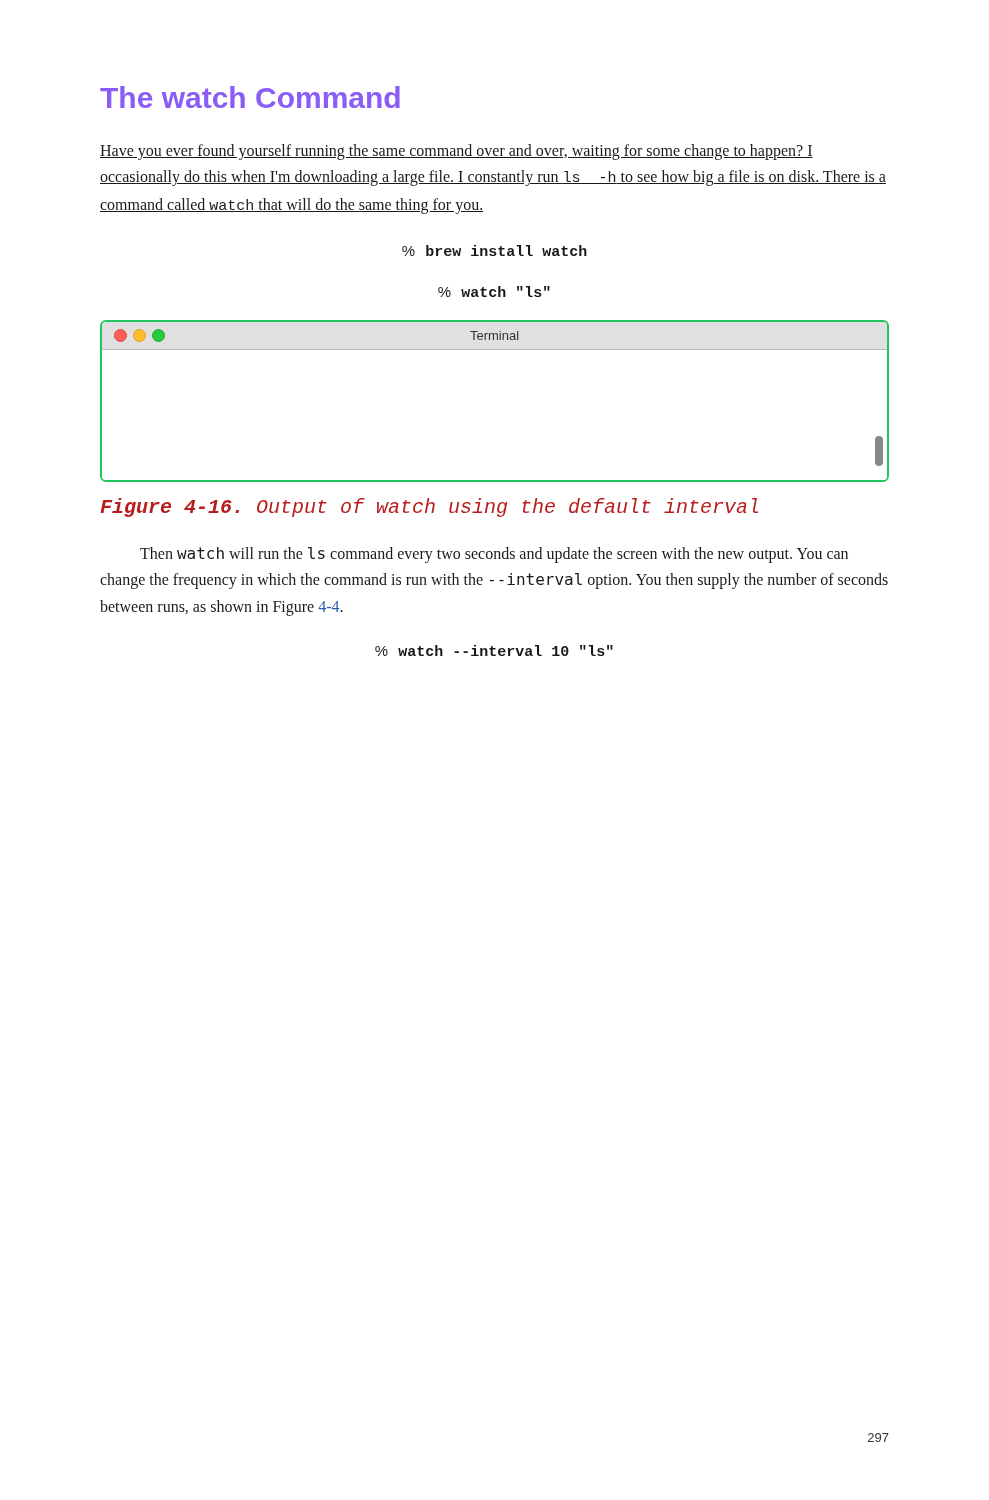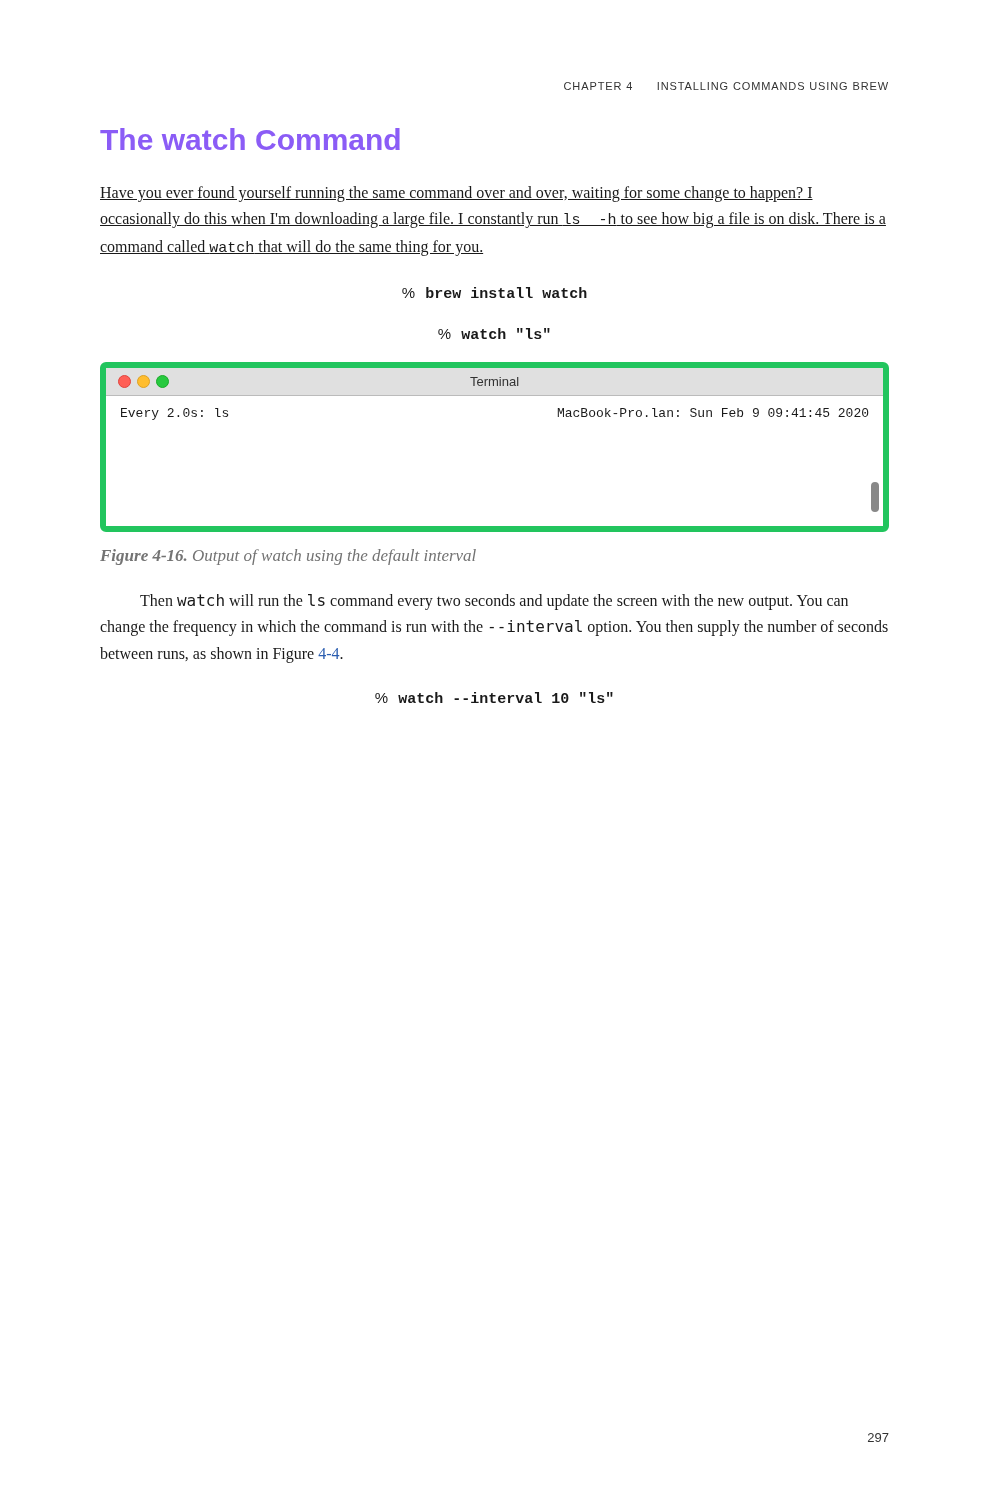--- a/index.html
+++ b/index.html
@@ -83,21 +83,21 @@
     .indented-para {
       font-size: 16px;
       line-height: 1.65;
       color: #1a1a1a;
       margin-bottom: 18px;
       font-family: Georgia, serif;
       text-indent: 40px;
     }
 
     .terminal-window {
-      border: 6px solid #22c55e;
+      border: 2px solid #22c55e;
       border-radius: 6px;
       overflow: hidden;
       margin: 18px 0 14px 0;
       background: #fff;
       width: 100%;
     }
 
     .terminal-titlebar {
       background: #e0e0e0;
       padding: 7px 12px;
@@ -156,23 +156,23 @@
       position: absolute;
       right: 4px;
       bottom: 14px;
       width: 8px;
       height: 30px;
       background: #888;
       border-radius: 4px;
     }
 
     .figure-caption {
-      font-family: Liberation Serif, serif;
-      font-size: 17px;
-      color: #737373;
+      font-family: Liberation Mono, monospace;
+      font-size: 20px;
+      color: #b91c1c;
       margin: 10px 0 22px 0;
       font-style: italic;
     }
 
     .figure-caption strong {
       font-style: italic;
       font-weight: 700;
     }
 
     .link-ref {
@@ -188,25 +188,20 @@
       font-size: 13px;
       color: #333;
       text-align: center;
     }
   </style>
 </head>
 <body>
 
 <div class="page">
 
-  <div class="chapter-header">
-    <span>CHAPTER 4</span>
-    &nbsp;&nbsp;&nbsp;&nbsp;
-    <span>INSTALLING COMMANDS USING BREW</span>
-  </div>
 
   <h1 class="section-title">The watch Command</h1>
 
   <p class="body-text">
     Have you ever found yourself running the same command over and over, waiting for some change to happen? I occasionally do this when I'm downloading a large file. I constantly run <code>ls&nbsp; -h</code> to see how big a file is on disk. There is a command called <code>watch</code> that will do the same thing for you.
   </p>
 
   <p class="command-prompt">
     <span class="percent">%</span>
     <span class="command-mono">brew install watch</span>
@@ -221,24 +216,20 @@
   <div class="terminal-window">
     <div class="terminal-titlebar">
       <div class="terminal-buttons">
         <span class="terminal-btn btn-red"></span>
         <span class="terminal-btn btn-yellow"></span>
         <span class="terminal-btn btn-green"></span>
       </div>
       <span class="terminal-title">Terminal</span>
     </div>
     <div class="terminal-body">
-      <div class="terminal-line">
-        <span>Every 2.0s: ls</span>
-        <span>MacBook-Pro.lan: Sun Feb  9 09:41:45 2020</span>
-      </div>
       <div class="terminal-scrollbar"></div>
     </div>
   </div>
 
   <p class="figure-caption">
     <strong>Figure 4-16.</strong><span>  Output of watch using the default interval</span>
   </p>
 
   <p class="indented-para">
     Then <code>watch</code> will run the <code>ls</code> command every two seconds and update the screen with the new output. You can change the frequency in which the command is run with the <code>--interval</code> option. You then supply the number of seconds between runs, as shown in Figure <a class="link-ref">4-4</a>.

